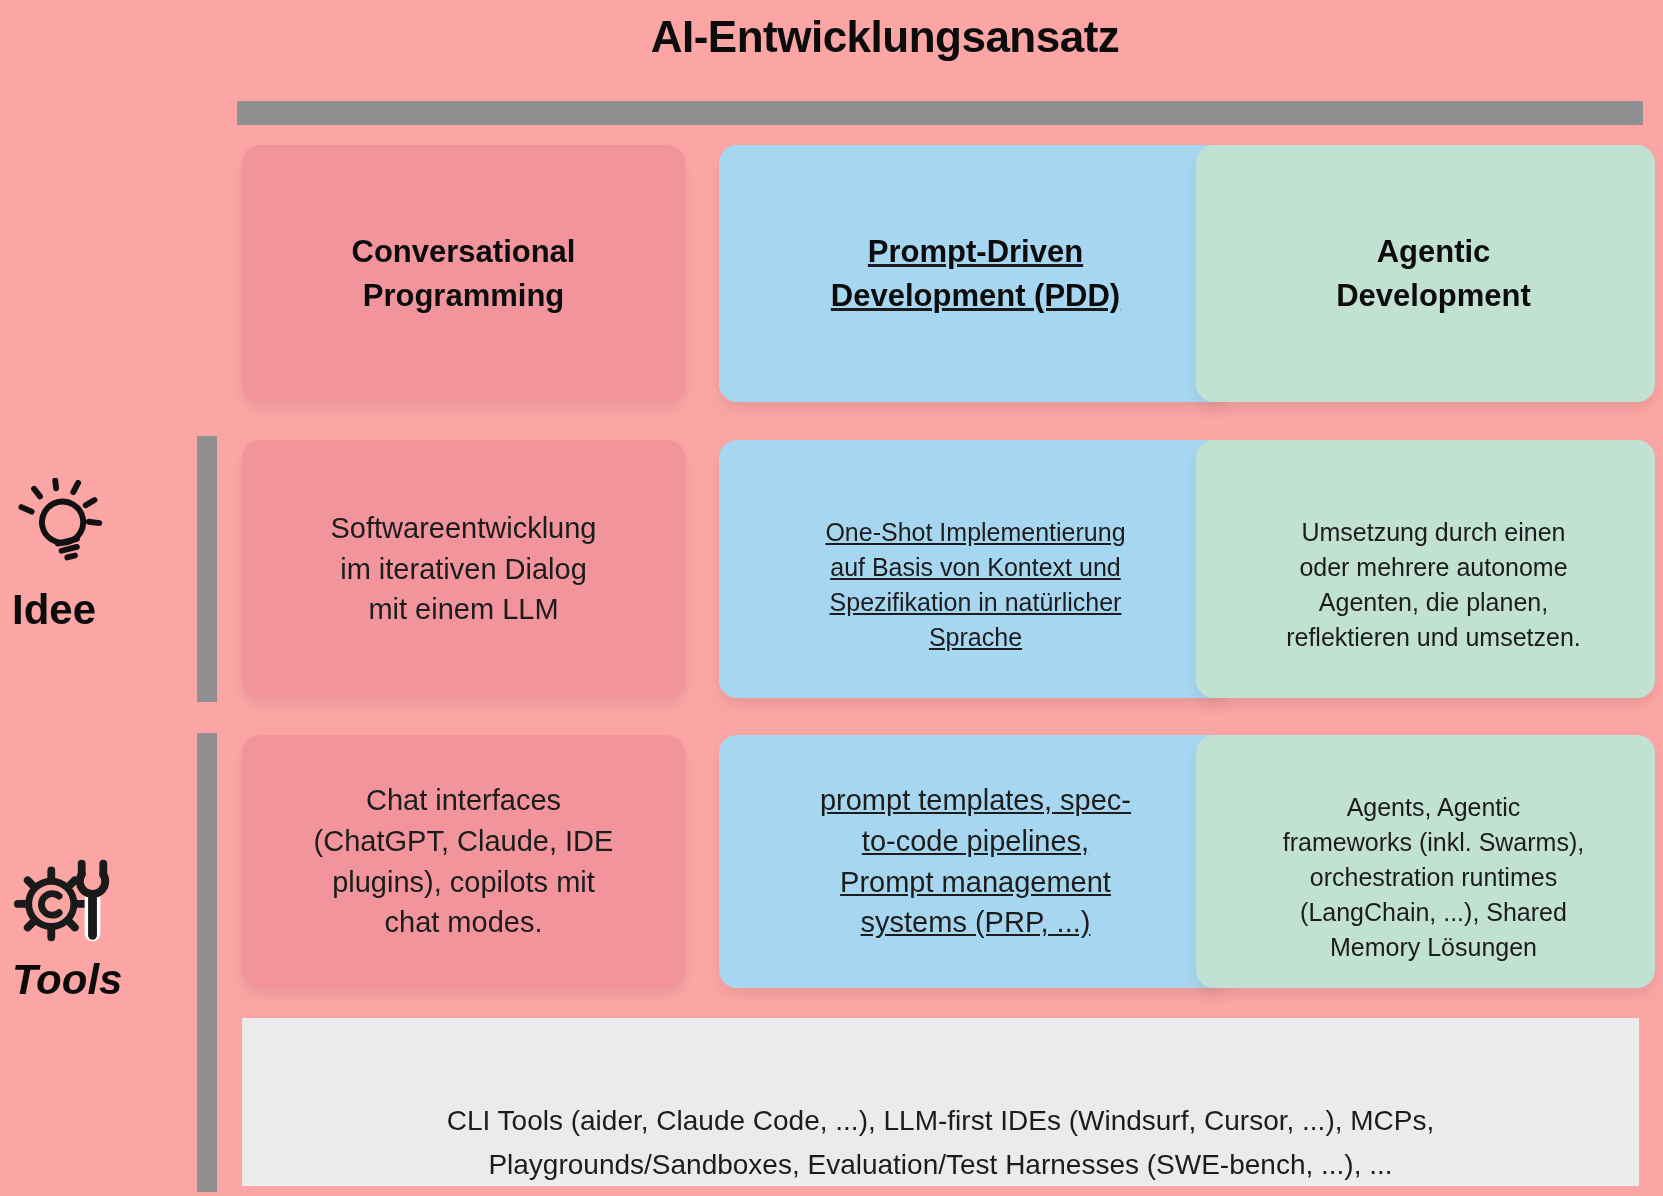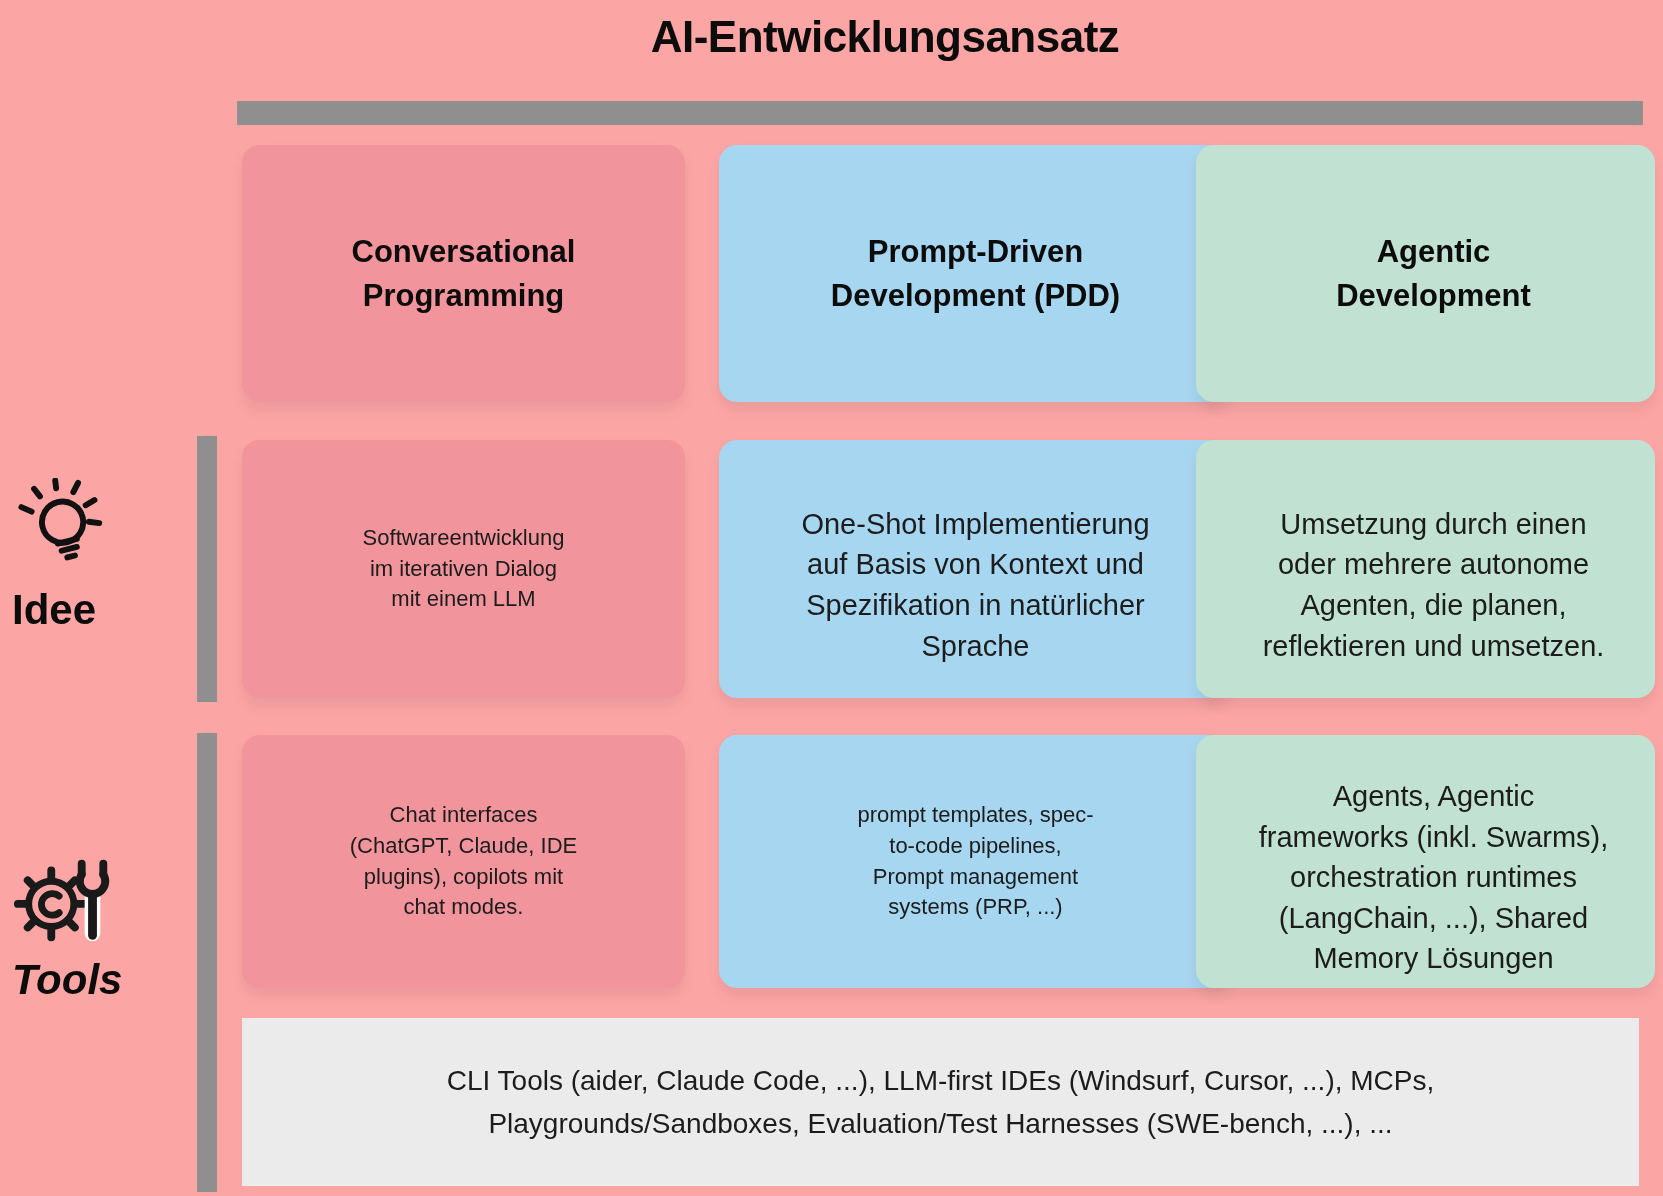--- a/index.html
+++ b/index.html
@@ -19,31 +19,31 @@
   .rail.tools{top:733px;height:459px;}
   .box{
     position:absolute;border-radius:18px;display:flex;align-items:center;justify-content:center;
     text-align:center;box-shadow:0 8px 14px rgba(0,0,0,0.07);
   }
   .box .txt{white-space:pre-line;line-height:1.4;padding:0 14px;}
   .pink{background:#f1949c;}
   .blue{background:#a7d6f0;}
   .green{background:#c1e2d2;}
   .col1{left:242px;width:443px;}
-  .col2{left:719px;width:513px;}
+  .col2{left:719px;width:513px;text-decoration:underline;}
   .col3{left:1196px;width:443px;padding-left:16px;}
   .row-head{top:145px;height:257px;}
   .row-idee{top:440px;height:258px;}
   .row-tools{top:735px;height:253px;}
   .head-label{font-size:31px;font-weight:800;color:#0c0c0c;line-height:1.55;}
-  .t-lg{font-size:22px;}
-  .t-md{font-size:29px;margin-top:32px;}
+  .t-lg{font-size:29px;}
+  .t-md{font-size:25px;margin-top:32px;}
   .band{
     position:absolute;left:242px;top:1018px;width:1397px;height:168px;background:#ebebeb;
-    display:flex;align-items:center;justify-content:center;text-align:center;
+    display:flex;align-items:flex-end;justify-content:center;text-align:center;
   }
   .band .txt{white-space:pre-line;line-height:1.55;font-size:28px;}
   .rowtag{
     position:absolute;left:12px;width:172px;display:flex;flex-direction:column;
     align-items:flex-start;gap:8px;
   }
   .rowtag.idee{top:478px;}
   .rowtag.tools{top:848px;font-style:italic;}
   .rowtag .lbl{font-size:42px;font-weight:800;color:#0c0c0c;}
   .icon-wrap{width:108px;height:100px;}

